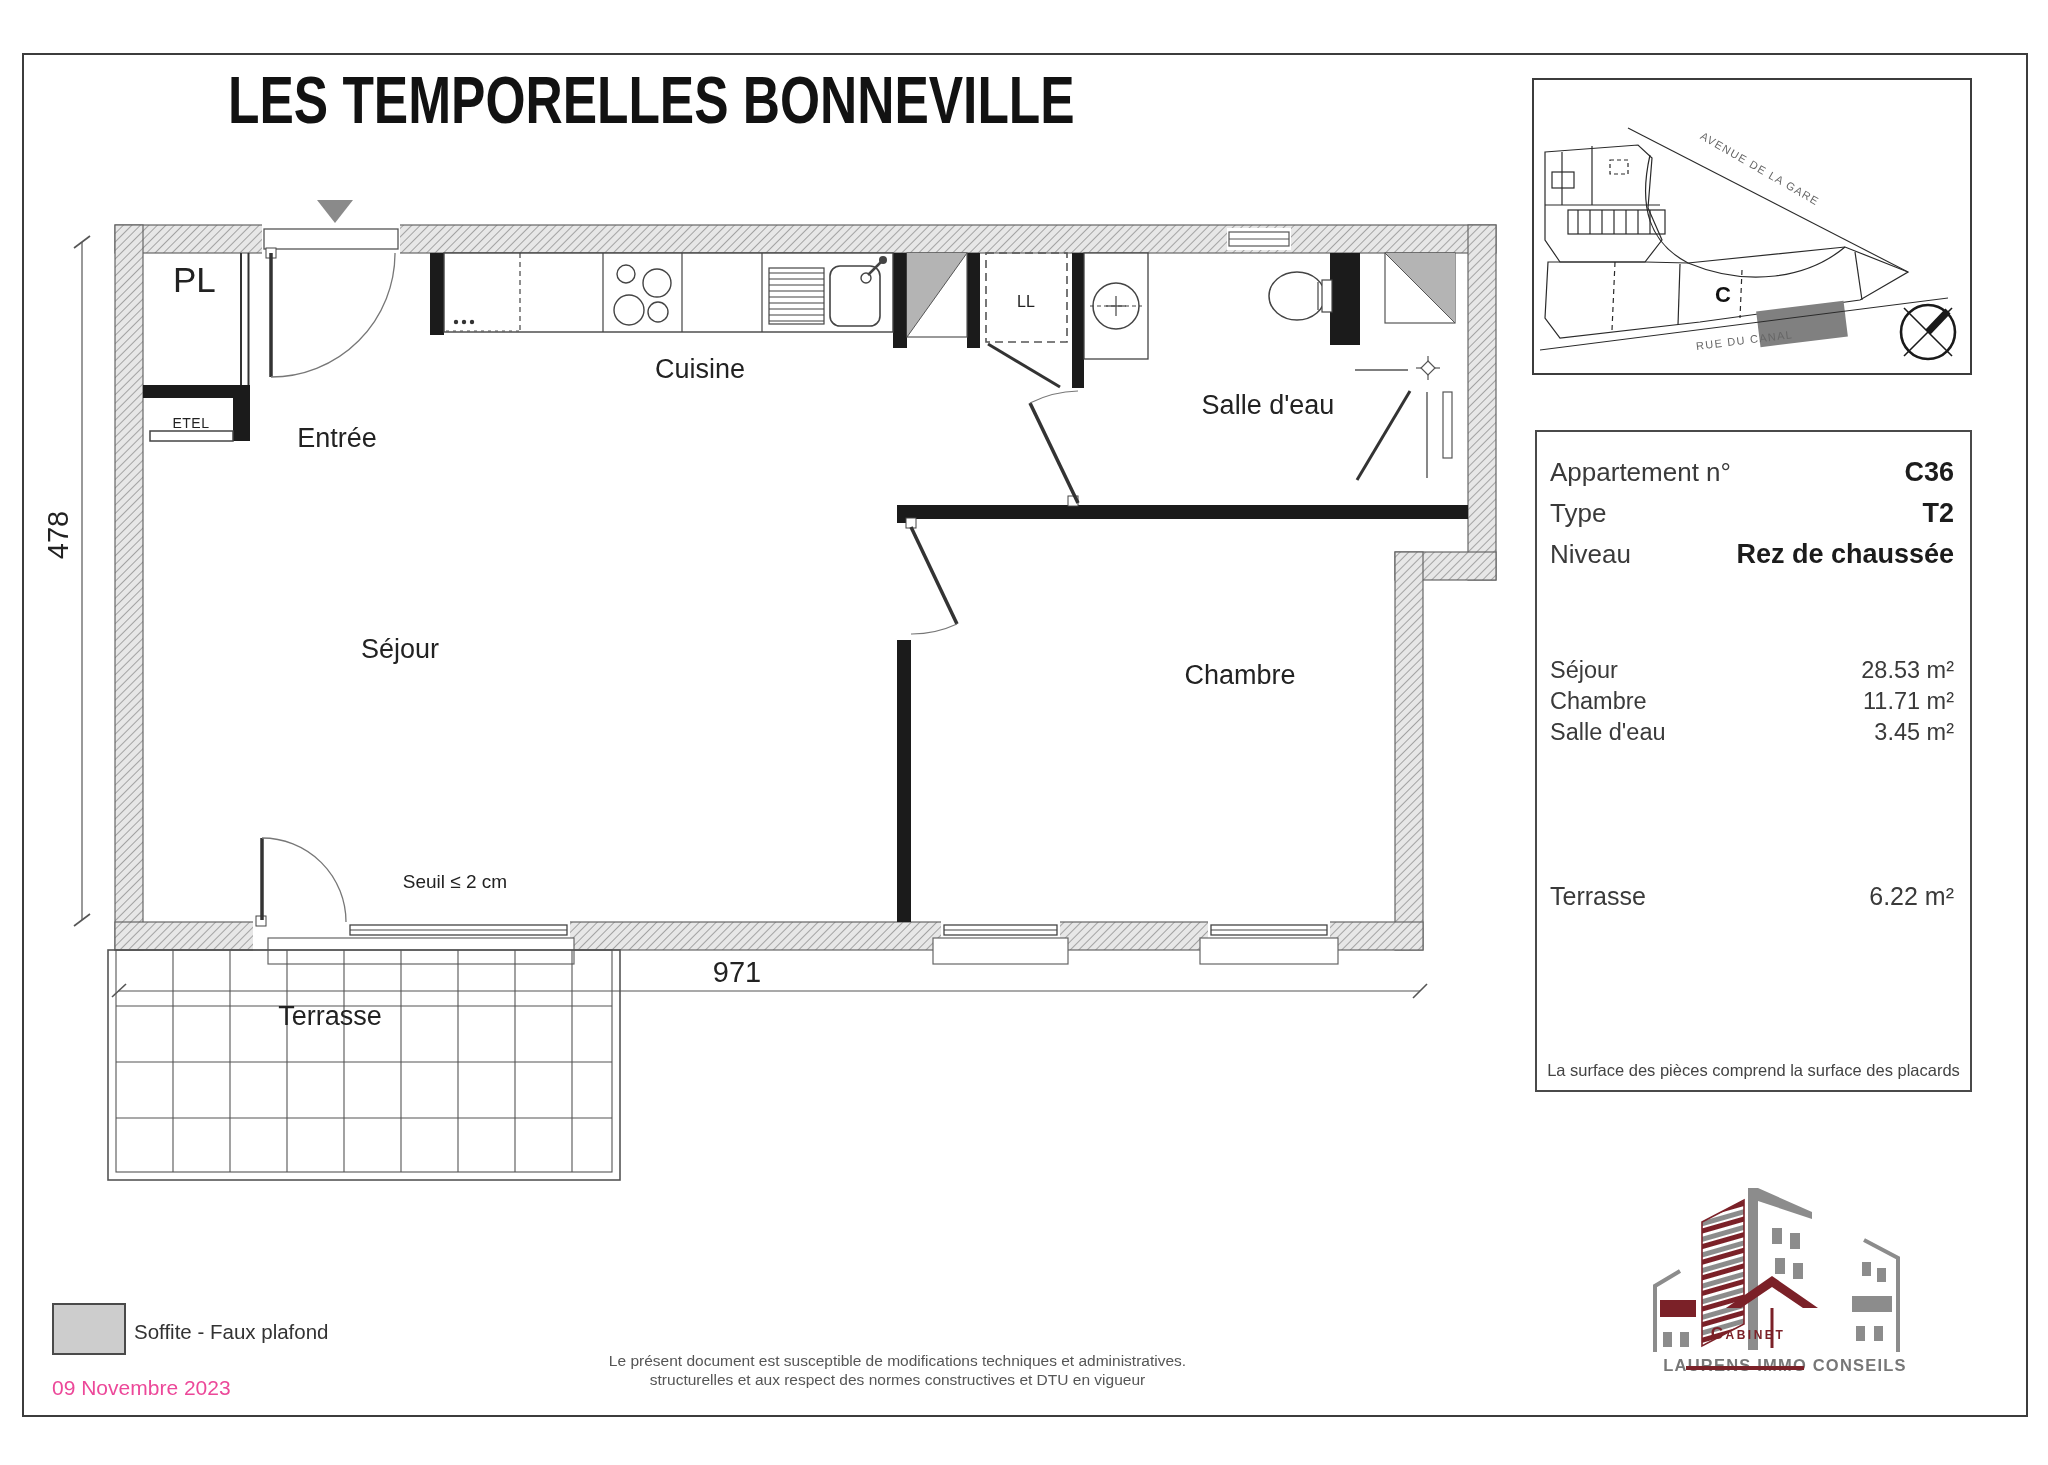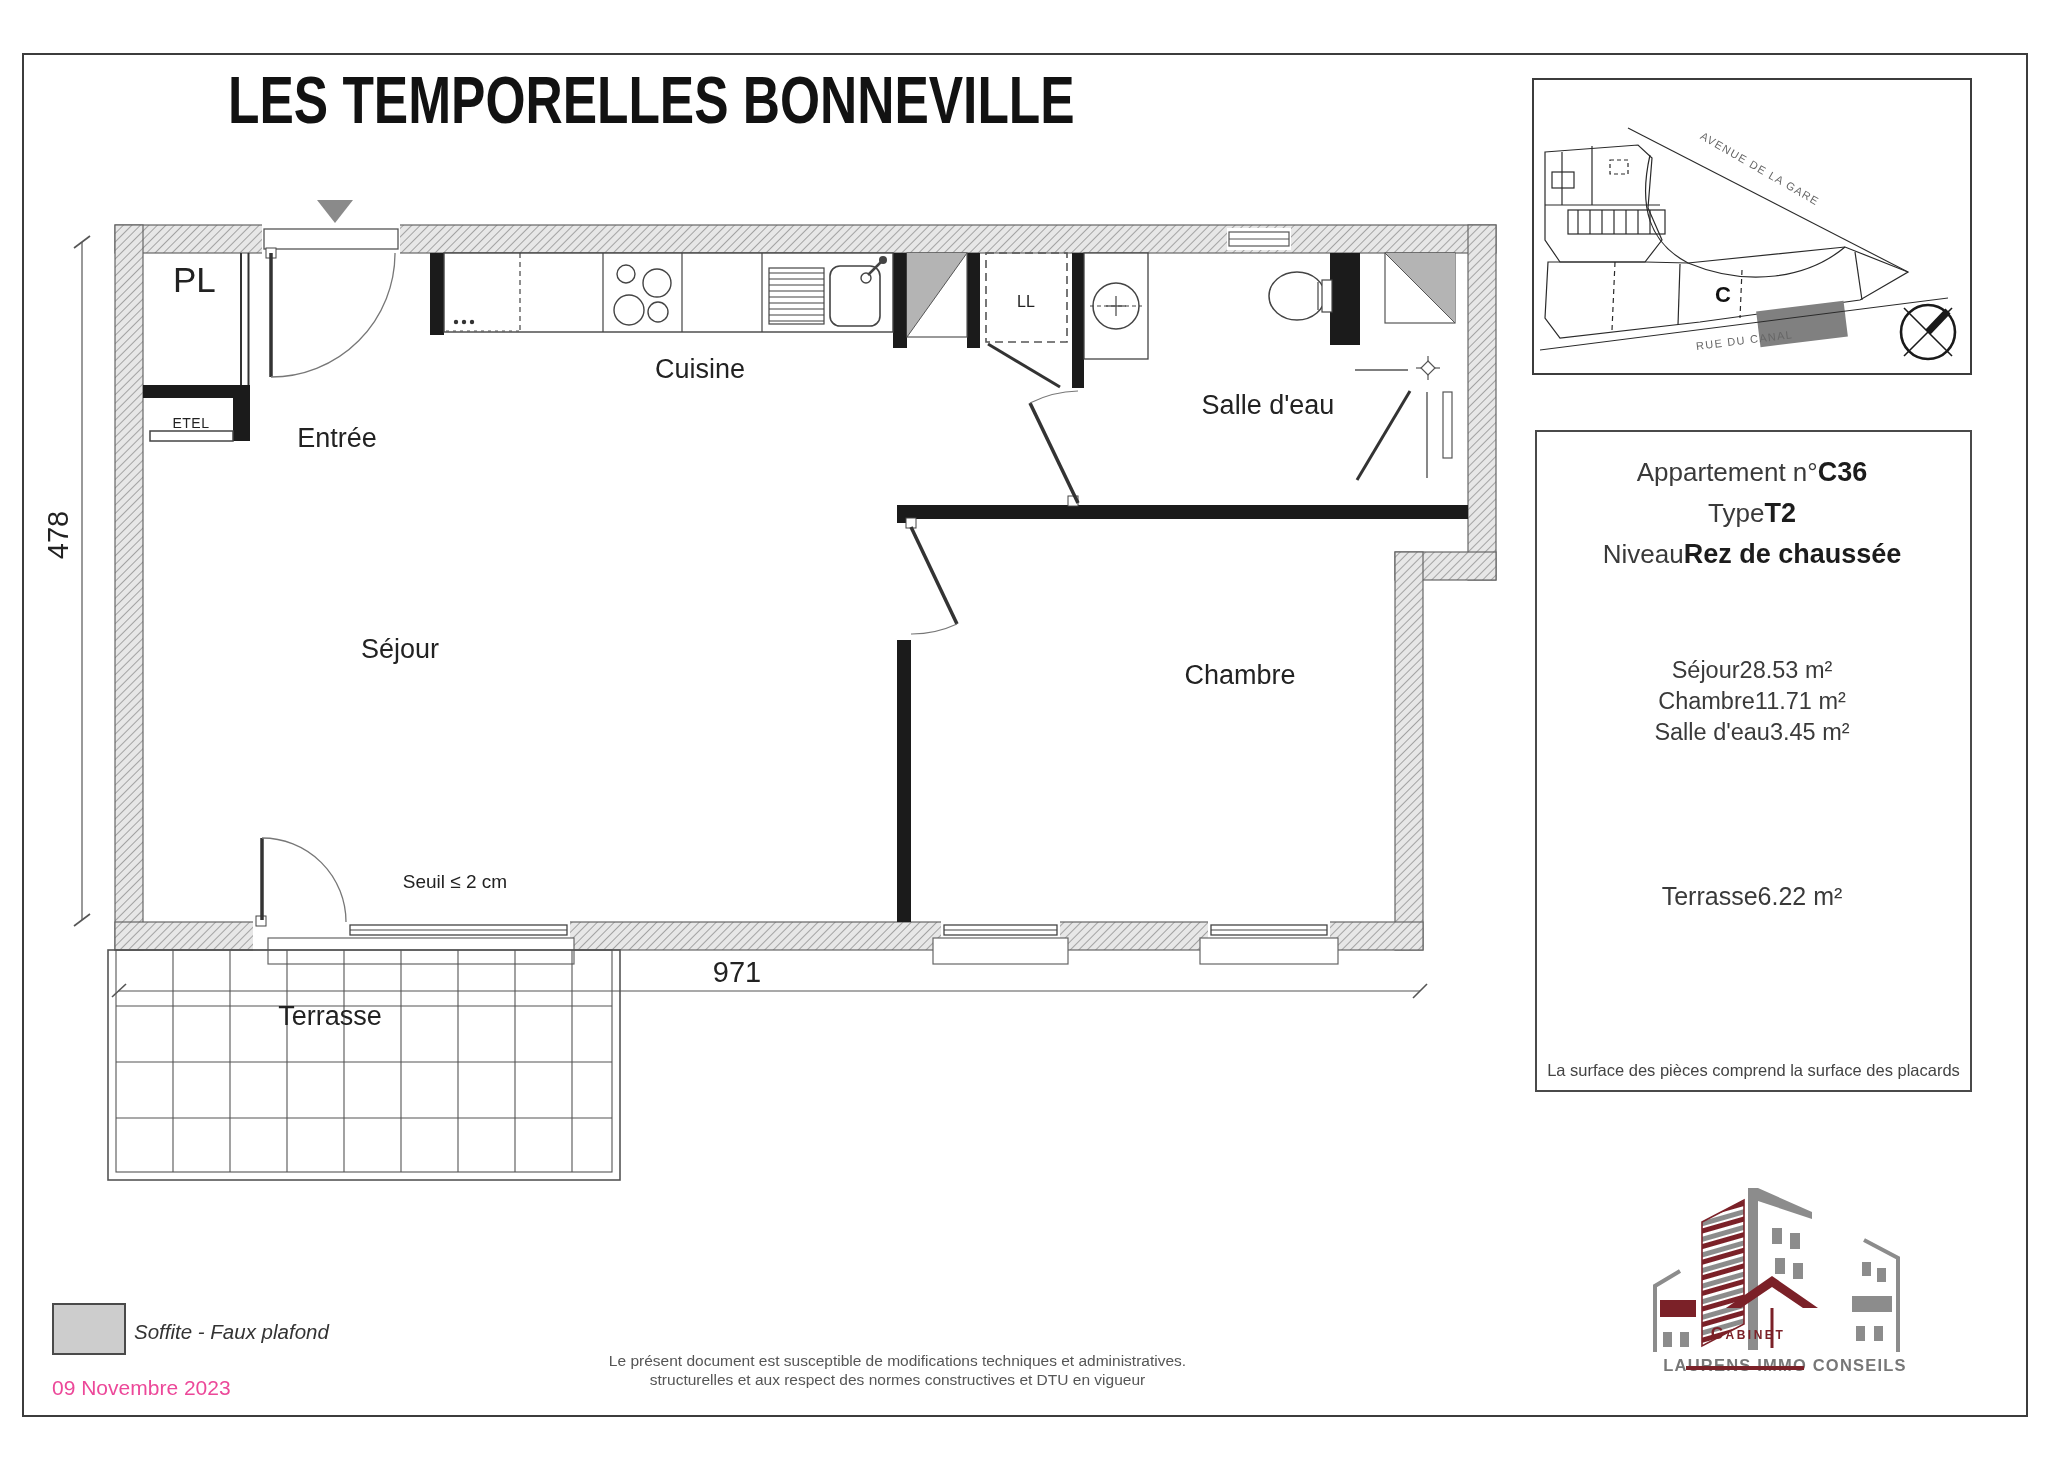--- a/index.html
+++ b/index.html
@@ -5,35 +5,35 @@
   html,body{margin:0;padding:0;background:#fff;}
   .sheet{position:relative;width:2048px;height:1465px;background:#fff;overflow:hidden;
          font-family:"Liberation Sans","DejaVu Sans",sans-serif;color:#222;}
   .frame{position:absolute;left:22px;top:53px;width:2002px;height:1360px;border:2.5px solid #3c3c3c;}
   .abs{position:absolute;}
   
   .title{left:228px;top:62px;font-size:66px;font-weight:900;color:#121212;letter-spacing:0px;
          transform:scaleX(.78);transform-origin:left top;white-space:nowrap;}
   
   .panel{left:1535px;top:430px;width:437px;height:662px;border:2.5px solid #4a4a4a;box-sizing:border-box;}
-  .panel .row{display:flex;justify-content:center;align-items:baseline;padding:0 16px 0 13px;}
+  .panel .row{display:flex;justify-content:space-between;align-items:baseline;padding:0 16px 0 13px;}
   .rowsTop{margin-top:20px;}
   .rowsTop .row{font-size:26px;color:#3a3a3a;line-height:41px;}
   .rowsTop .row .val{font-weight:bold;color:#1c1c1c;font-size:27px;}
   .rooms{margin-top:80px;}
   .rooms .row{font-size:23.5px;color:#3a3a3a;line-height:31px;}
   .totals{margin-top:130px;}
   .totals .row{font-size:25px;color:#3a3a3a;line-height:36px;}
   .totals .row.b .lab,.totals .row.b .val{font-weight:bold;color:#1c1c1c;}
   .panel .note{position:absolute;left:0;right:0;bottom:10px;text-align:center;font-size:16.5px;color:#444;}
   
   .mapbox{left:1532px;top:78px;width:440px;height:297px;border:2px solid #3c3c3c;box-sizing:border-box;}
   
   .swatch{left:52px;top:1303px;width:70px;height:48px;background:#cdcdcd;border:2px solid #4a4a4a;}
-  .legendLab{left:134px;top:1320px;font-size:20.5px;color:#333;font-style:italic;}
+  .legendLab{left:134px;top:1320px;font-size:20.5px;color:#333;}
   .dateLab{left:52px;top:1376px;font-size:21px;color:#ec4899;}
   .disclaimer{left:430px;top:1352px;width:935px;text-align:center;font-size:15.5px;color:#555;line-height:1.2;}
   
   .logoTop{left:1618px;top:1324px;width:260px;text-align:center;font-variant:small-caps;
            font-weight:bold;font-size:17px;letter-spacing:2.5px;color:#7b2128;}
   .logoBottom{left:1655px;top:1344px;width:260px;text-align:center;font-size:16.5px;
            letter-spacing:1.2px;color:#777;font-weight:bold;margin-top:12px;}
   .logoRule{left:1686px;top:1366px;width:118px;height:4px;background:#7b2128;}
   
   svg text{font-family:"Liberation Sans","DejaVu Sans",sans-serif;}

